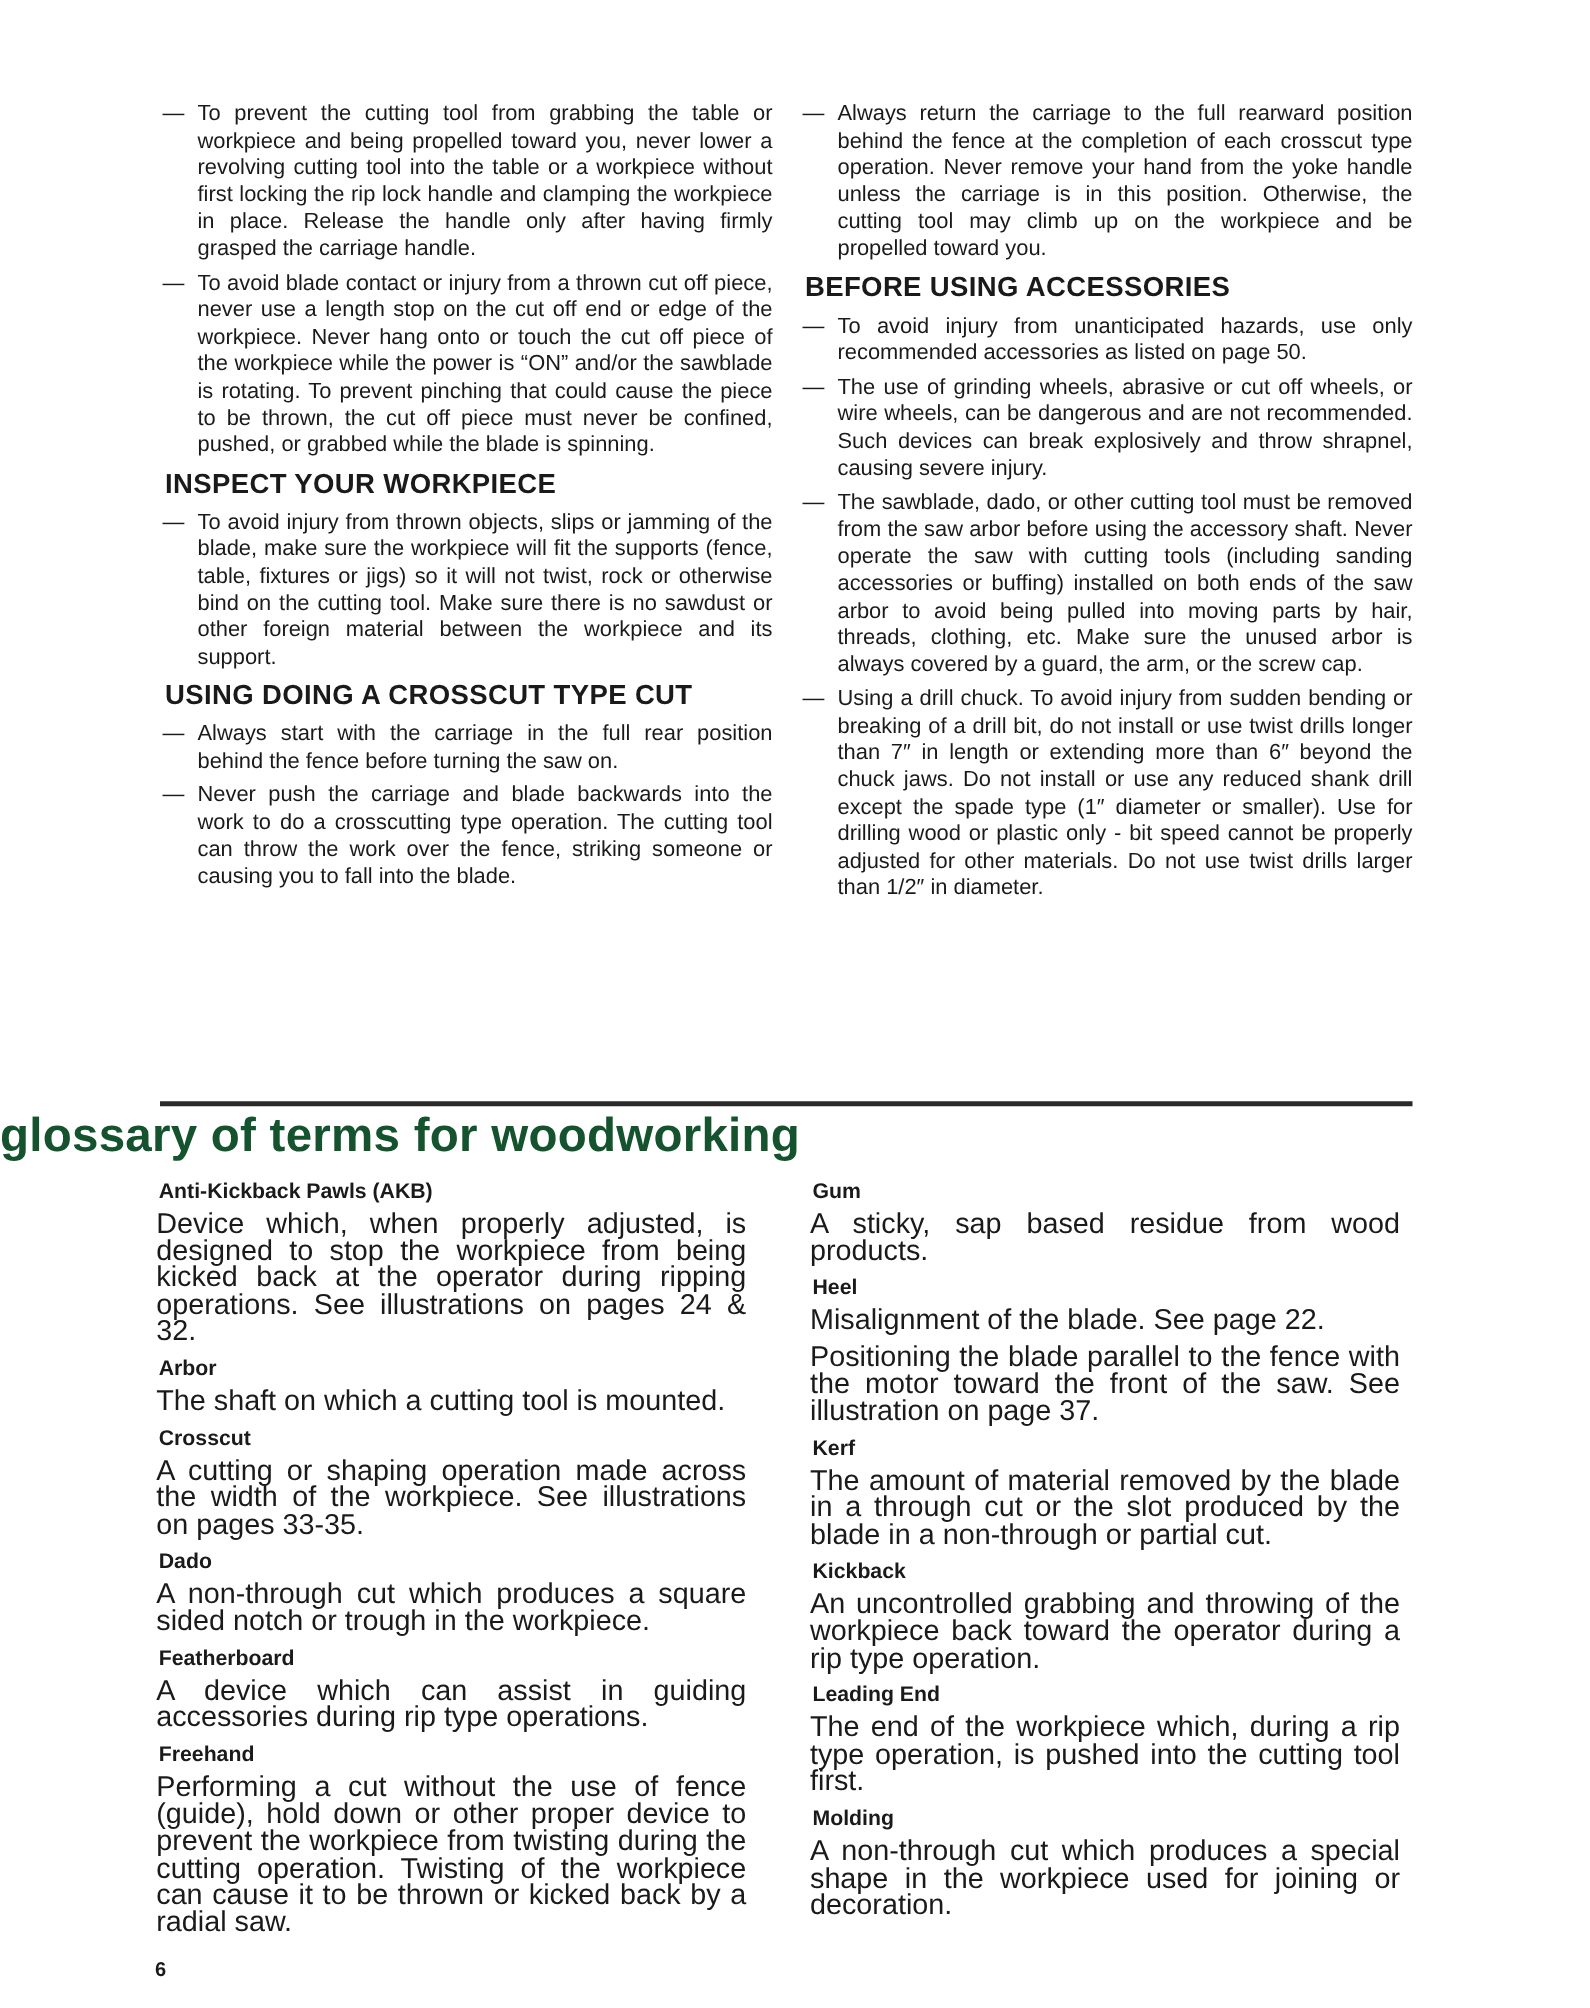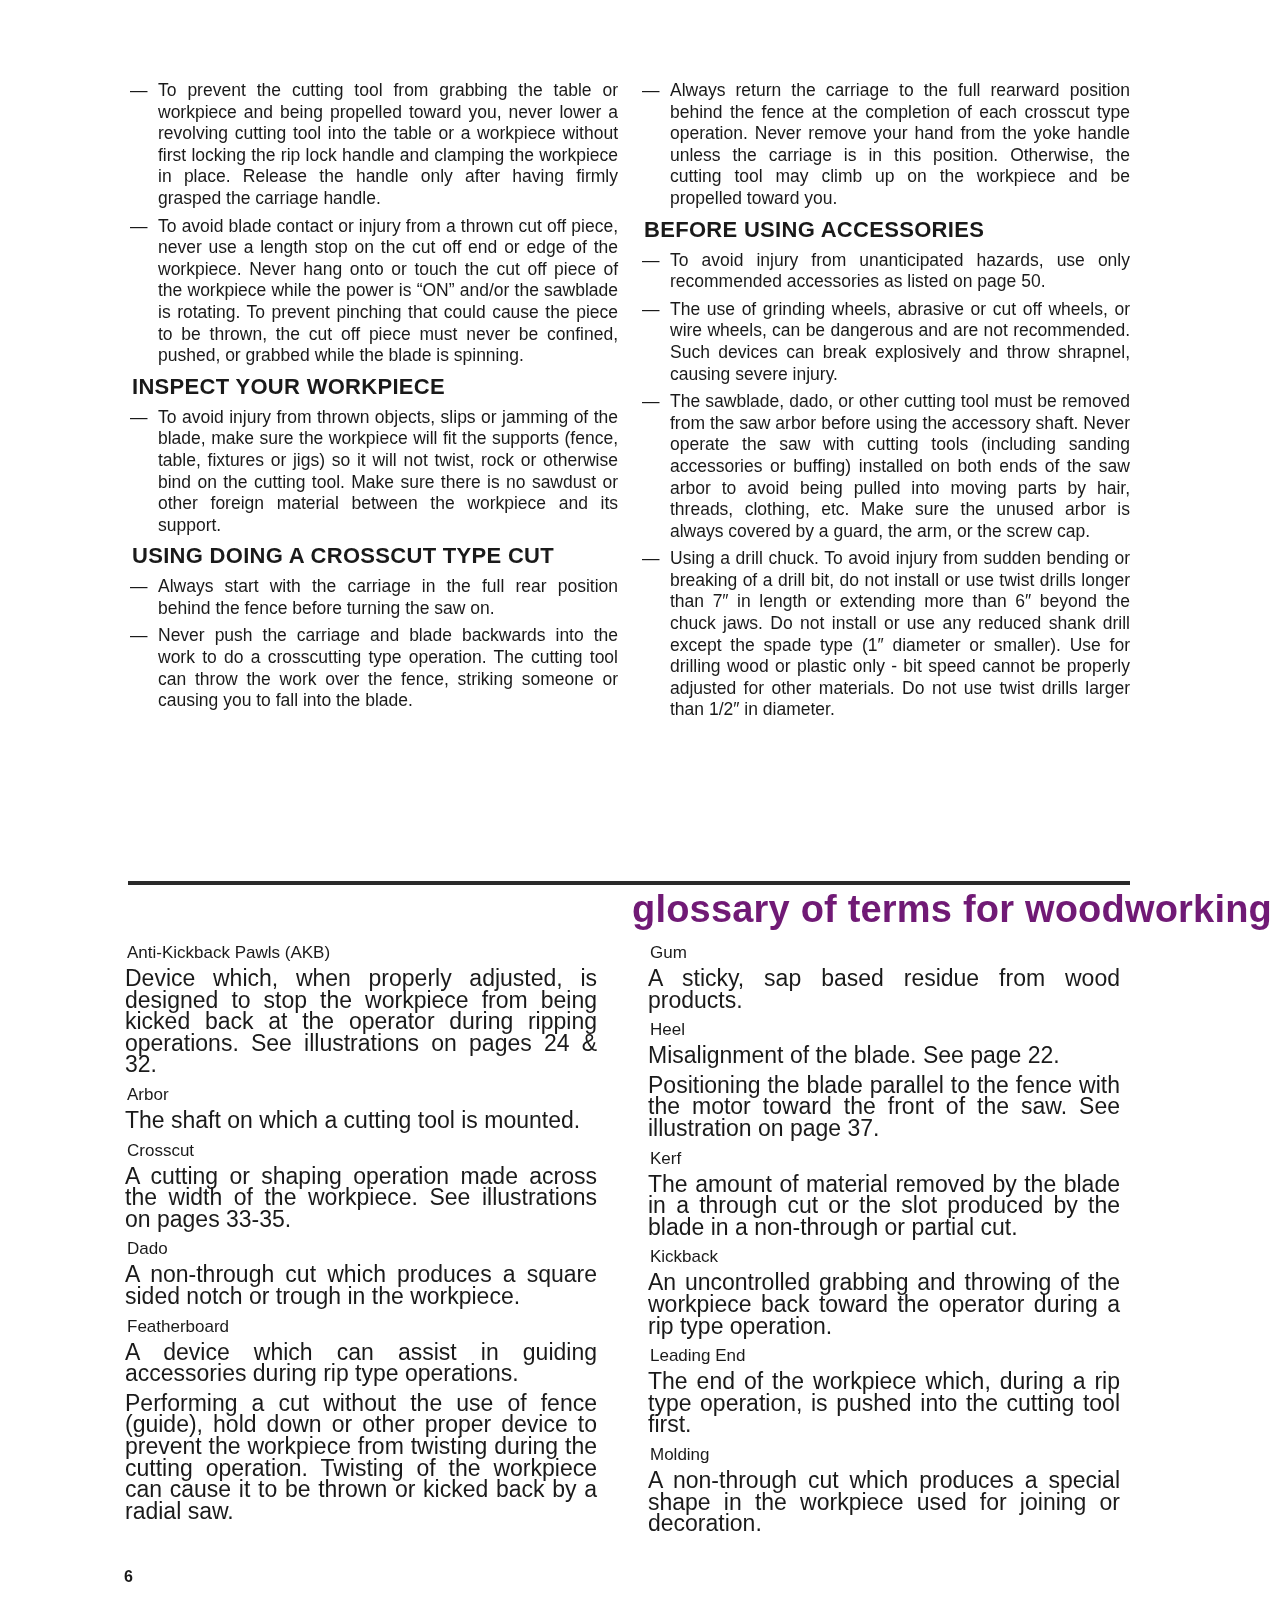--- a/index.html
+++ b/index.html
@@ -8,25 +8,25 @@
     font-family: "Liberation Sans", sans-serif; color: #1a1a1a;
   }
   .col { position: absolute; }
   .col-left-top { left: 128px; top: 80px; width: 490px; }
   .col-right-top { left: 640px; top: 80px; width: 490px; }
   .para { position: relative; padding-left: 30px; font-size: 17.5px; line-height: 21.6px; text-align: justify; margin: 0 0 6px 0; }
   .para.cont { padding-left: 30px; }
   .para .dash { position: absolute; left: 2px; top: 0; }
   .heading { font-weight: bold; font-size: 22px; line-height: 28px; margin: 2px 0 6px 4px; letter-spacing: 0.3px; }
   .rule { position: absolute; left: 128px; top: 881px; width: 1002px; height: 4px; background: #2a2a2a; }
-  .gloss-title { position: absolute; left: 0; width: 1272px; top: 888px; text-align: right; font-size: 38px; font-weight: bold; letter-spacing: 0.2px; color: #701a75; }
+  .gloss-title { position: absolute; left: 0; width: 1272px; top: 888px; text-align: left; font-size: 38px; font-weight: bold; letter-spacing: 0.2px; color: #14532d; }
   .gloss-col { position: absolute; top: 942px; width: 472px; }
   .gloss-left { left: 125px; }
   .gloss-right { left: 648px; }
-  .term { font-weight: normal; font-size: 17px; line-height: 22px; margin: 0 0 4px 2px; }
+  .term { font-weight: bold; font-size: 17px; line-height: 22px; margin: 0 0 4px 2px; }
   .def { font-size: 23px; line-height: 21.6px; text-align: justify; margin: 0 0 8px 0; }
   .page-num { position: absolute; left: 124px; top: 1568px; font-weight: bold; font-size: 16px; }
 </style>
 </head>
 <body>
 
 <div class="col col-left-top">
   <p class="para"><span class="dash">—</span><span>To prevent the cutting tool from grabbing the table or workpiece and being propelled toward you, never lower a revolving cutting tool into the table or a workpiece without first locking the rip lock handle and clamping the workpiece in place. Release the handle only after having firmly grasped the carriage handle.</span></p>
   <p class="para"><span class="dash">—</span><span>To avoid blade contact or injury from a thrown cut off piece, never use a length stop on the cut off end or edge of the workpiece. Never hang onto or touch the cut off piece of the workpiece while the power is “ON” and/or the sawblade is rotating. To prevent pinching that could cause the piece to be thrown, the cut off piece must never be confined, pushed, or grabbed while the blade is spinning.</span></p>
   <div class="heading">INSPECT YOUR WORKPIECE</div>
@@ -52,20 +52,21 @@
   <div class="term">Anti-Kickback Pawls (AKB)</div>
   <div class="def">Device which, when properly adjusted, is designed to stop the workpiece from being kicked back at the operator during ripping operations. See illustrations on pages 24 &amp; 32.</div>
   <div class="term">Arbor</div>
   <div class="def">The shaft on which a cutting tool is mounted.</div>
   <div class="term">Crosscut</div>
   <div class="def">A cutting or shaping operation made across the width of the workpiece. See illustrations on pages 33-35.</div>
   <div class="term">Dado</div>
   <div class="def">A non-through cut which produces a square sided notch or trough in the workpiece.</div>
   <div class="term">Featherboard</div>
   <div class="def">A device which can assist in guiding accessories during rip type operations.</div>
+  <div class="term">Freehand</div>
   <div class="def">Performing a cut without the use of fence (guide), hold down or other proper device to prevent the workpiece from twisting during the cutting operation. Twisting of the workpiece can cause it to be thrown or kicked back by a radial saw.</div>
 </div>
 
 <div class="gloss-col gloss-right">
   <div class="term">Gum</div>
   <div class="def">A sticky, sap based residue from wood products.</div>
   <div class="term">Heel</div>
   <div class="def">Misalignment of the blade. See page 22.</div>
   <div class="def">Positioning the blade parallel to the fence with the motor toward the front of the saw. See illustration on page 37.</div>
   <div class="term">Kerf</div>

